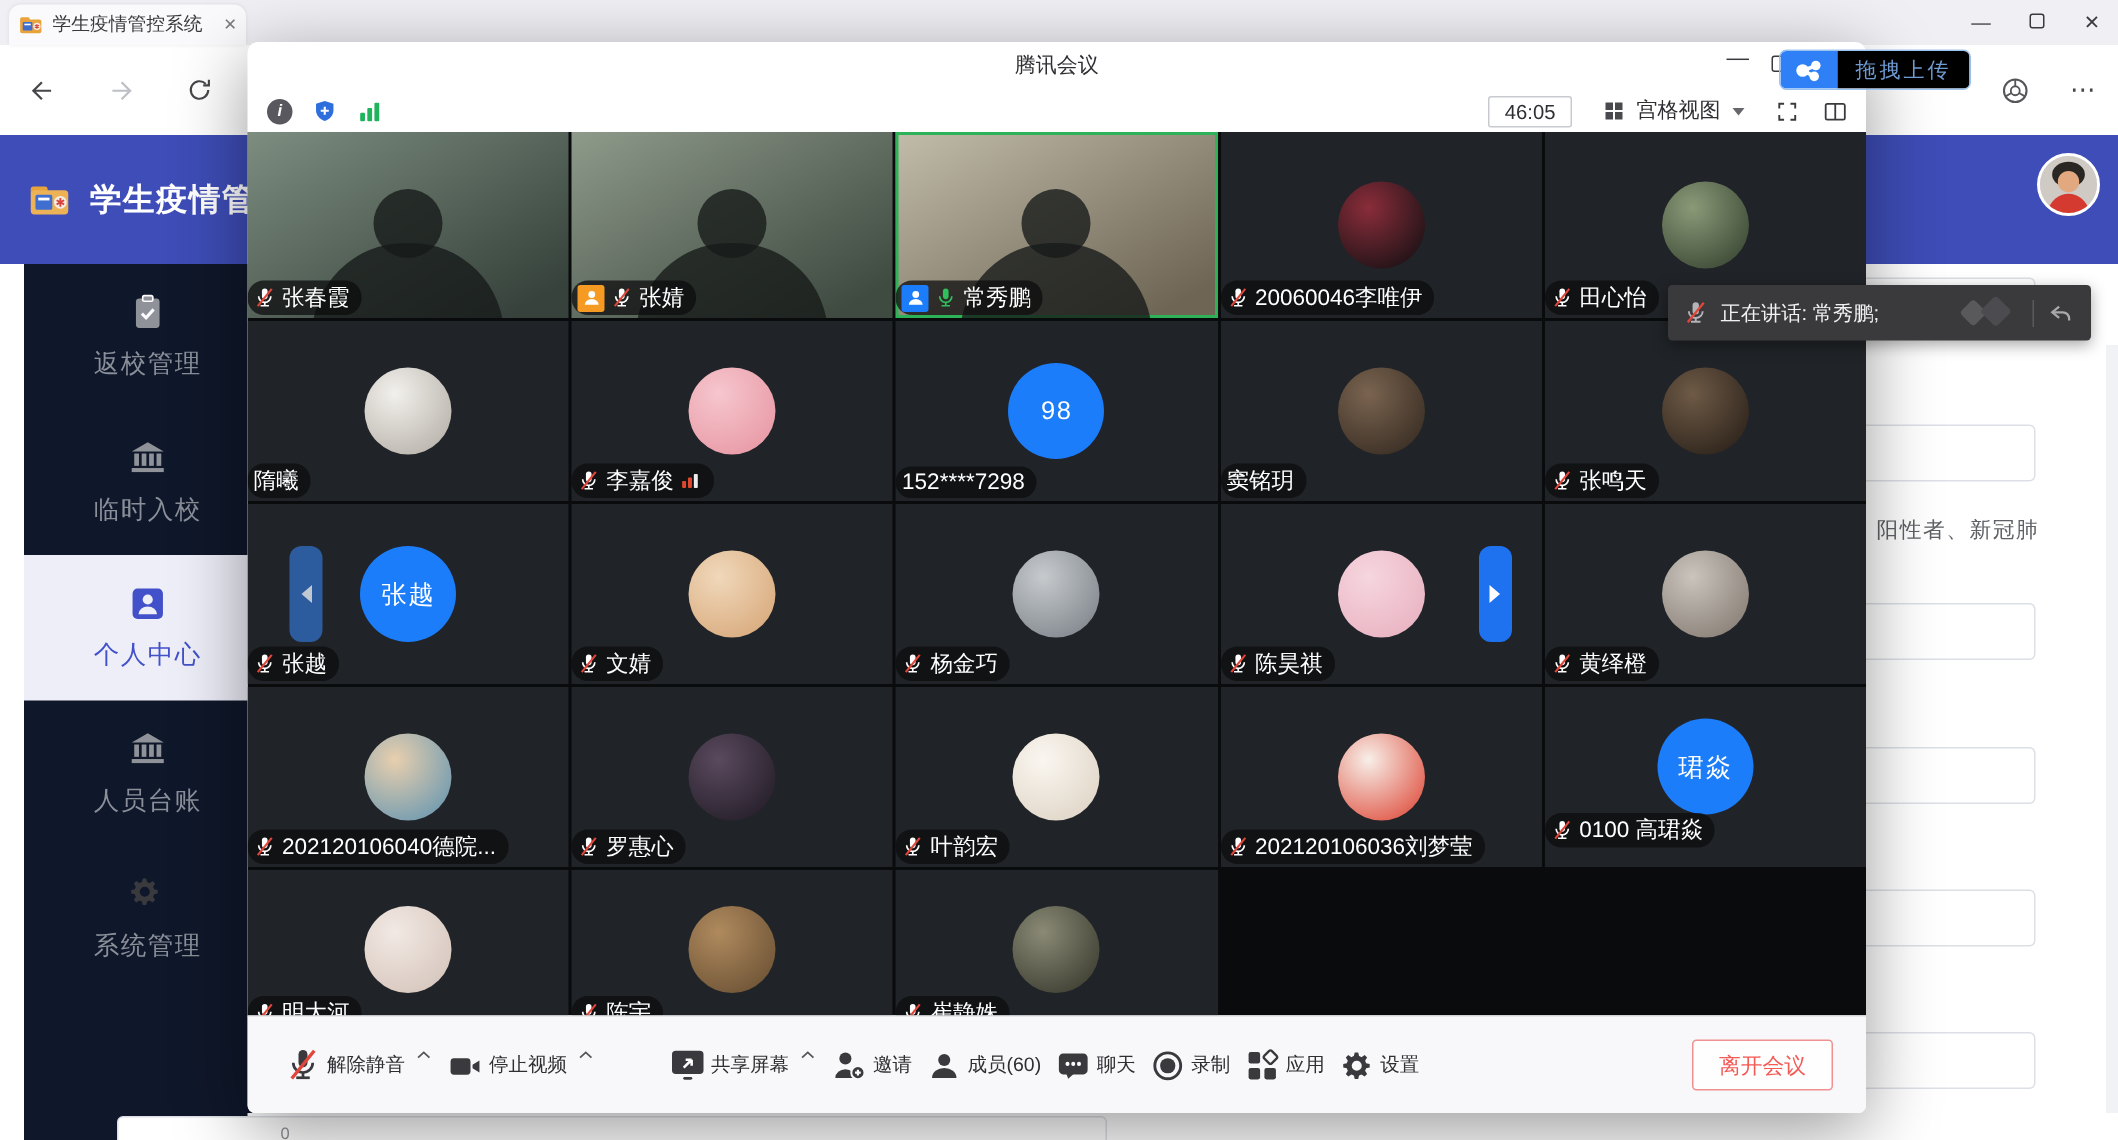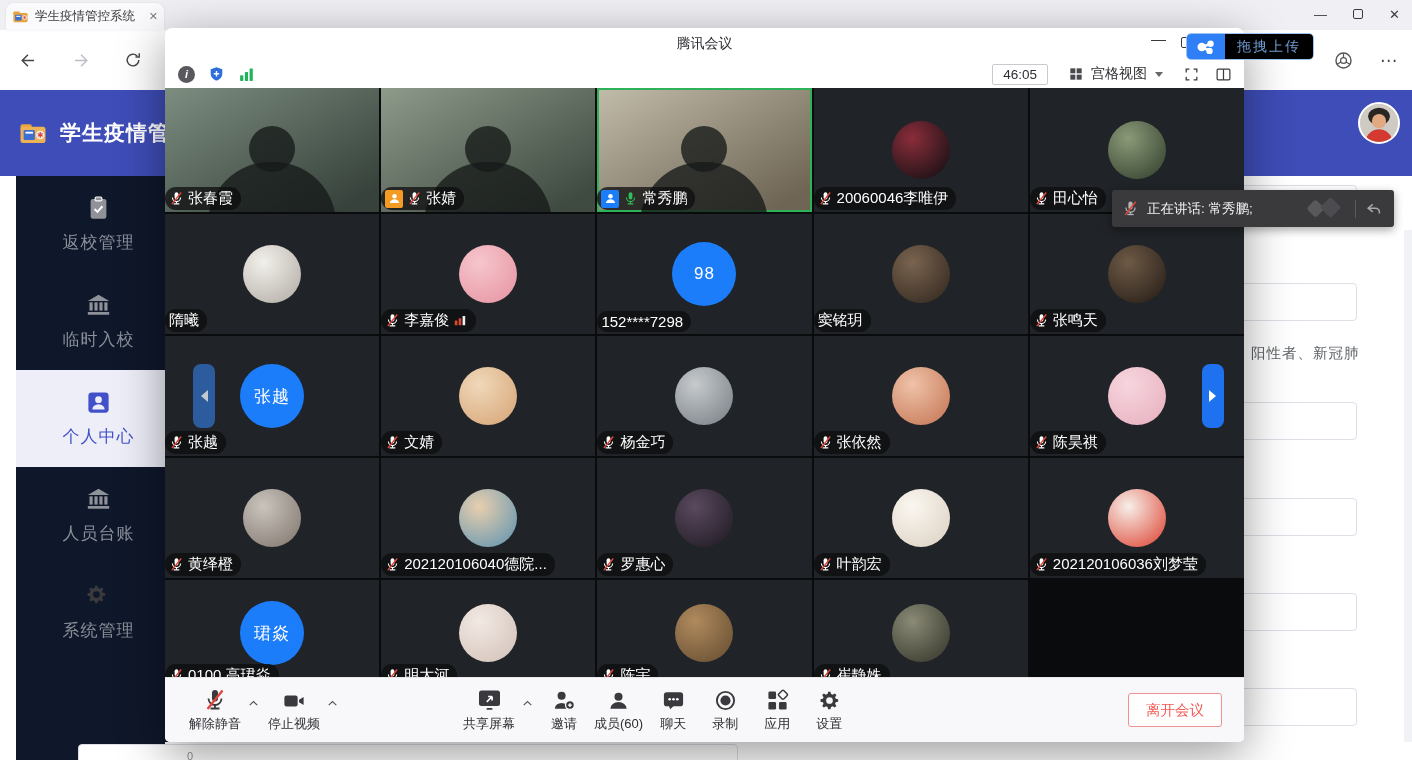--- a/index.html
+++ b/index.html
@@ -85,26 +85,26 @@
   .pill-l{left:28px;background:#2C5C9E;}
   .pill-r{right:20px;background:#1E72F0;}
   .tri-l{width:0;height:0;border-top:6px solid transparent;border-bottom:6px solid transparent;border-right:7px solid #C2C8D2;}
   .tri-r{width:0;height:0;border-top:6px solid transparent;border-bottom:6px solid transparent;border-left:7px solid #fff;}
   .listov{position:absolute;left:6px;top:5px;width:36px;height:27px;border-radius:4px;background:rgba(70,70,76,.55);
           display:flex;align-items:center;justify-content:center;}
 
   .mctrl{position:absolute;left:0;top:649px;width:1079px;height:65px;background:#F8F8FA;border-top:1px solid #E8E8EB;
          display:flex;align-items:center;padding-left:20px;}
   .ctrlitems{display:flex;align-items:center;flex:1;height:100%;}
-  .ctrl{display:flex;flex-direction:column;align-items:center;justify-content:center;gap:3px;
+  .ctrl{display:flex;flex-direction:row;align-items:center;justify-content:center;gap:3px;
         min-width:52px;padding:0 4px;font-size:13px;color:#2E2E33;background:none;border:none;}
   .ctrl .cicon{width:26px;height:24px;display:inline-flex;align-items:flex-end;justify-content:center;color:#3A3A3E;}
   .clabel{white-space:nowrap;}
   .chev{display:inline-flex;width:13px;height:13px;margin:0 4px 14px 2px;color:#55555A;}
-  .gap-big{margin-left:116px;}
+  .gap-big{margin-left:40px;}
   .leave{margin-left:auto;margin-right:22px;height:34px;padding:0 17px;border:1px solid #F09090;border-radius:3px;
          background:#FFFEFE;color:#F25A55;font-size:14.5px;}
 
   
   .dragupload{position:absolute;left:1186px;top:33px;height:27px;display:flex;z-index:70;border-radius:5px;
               overflow:hidden;border:1px solid #9CC3F0;}
   .du-ic{width:38px;background:#2F80F7;display:flex;align-items:center;justify-content:center;}
   .du-label{background:#000000;color:#6E9BD2;font-size:14px;display:flex;align-items:center;padding:0 12px;letter-spacing:2px;}
   .toast{position:absolute;left:1112px;top:190px;width:282px;height:37px;background:#3A3A3D;border-radius:3px;z-index:60;
          display:flex;align-items:center;padding:0 10px;gap:8px;box-shadow:0 3px 10px rgba(0,0,0,.35);}
@@ -496,35 +496,20 @@
                 <path d="M5.5 10.5a6.5 6.5 0 0 0 13 0" fill="none" stroke="#FFFFFF" stroke-width="1.8"></path>
                 <line x1="12" y1="17" x2="12" y2="20.5" stroke="#FFFFFF" stroke-width="1.8"></line>
                 <line x1="7.5" y1="20.5" x2="16.5" y2="20.5" stroke="#FFFFFF" stroke-width="1.8"></line>
                 <line x1="4.5" y1="21" x2="19.5" y2="2.5" stroke="#E0463A" stroke-width="2.3"></line>
               </svg>
             </span>
             <span class="pname">杨金巧</span>
           </div>
         </div>
         <div class="tile">
-          <div class="avatar" style="background: radial-gradient(circle at 35% 30%, rgb(239, 194, 168) 0%, rgb(201, 127, 94) 85%);"></div>
-          <div class="nameplate">
-            <span class="micw">
-              <svg viewBox="0 0 24 24" width="15" height="15">
-                <rect x="9" y="2" width="6" height="11.5" rx="3" fill="#FFFFFF"></rect>
-                <path d="M5.5 10.5a6.5 6.5 0 0 0 13 0" fill="none" stroke="#FFFFFF" stroke-width="1.8"></path>
-                <line x1="12" y1="17" x2="12" y2="20.5" stroke="#FFFFFF" stroke-width="1.8"></line>
-                <line x1="7.5" y1="20.5" x2="16.5" y2="20.5" stroke="#FFFFFF" stroke-width="1.8"></line>
-                <line x1="4.5" y1="21" x2="19.5" y2="2.5" stroke="#E0463A" stroke-width="2.3"></line>
-              </svg>
-            </span>
-            <span class="pname">张依然</span>
-          </div>
-        </div>
-        <div class="tile">
           <div class="avatar" style="background: radial-gradient(circle at 35% 30%, rgb(246, 214, 222) 0%, rgb(233, 179, 194) 85%);"></div>
           <div class="pill pill-r">
             <span class="tri-r"></span>
           </div>
           <div class="nameplate">
             <span class="micw">
               <svg viewBox="0 0 24 24" width="15" height="15">
                 <rect x="9" y="2" width="6" height="11.5" rx="3" fill="#FFFFFF"></rect>
                 <path d="M5.5 10.5a6.5 6.5 0 0 0 13 0" fill="none" stroke="#FFFFFF" stroke-width="1.8"></path>
                 <line x1="12" y1="17" x2="12" y2="20.5" stroke="#FFFFFF" stroke-width="1.8"></line>

